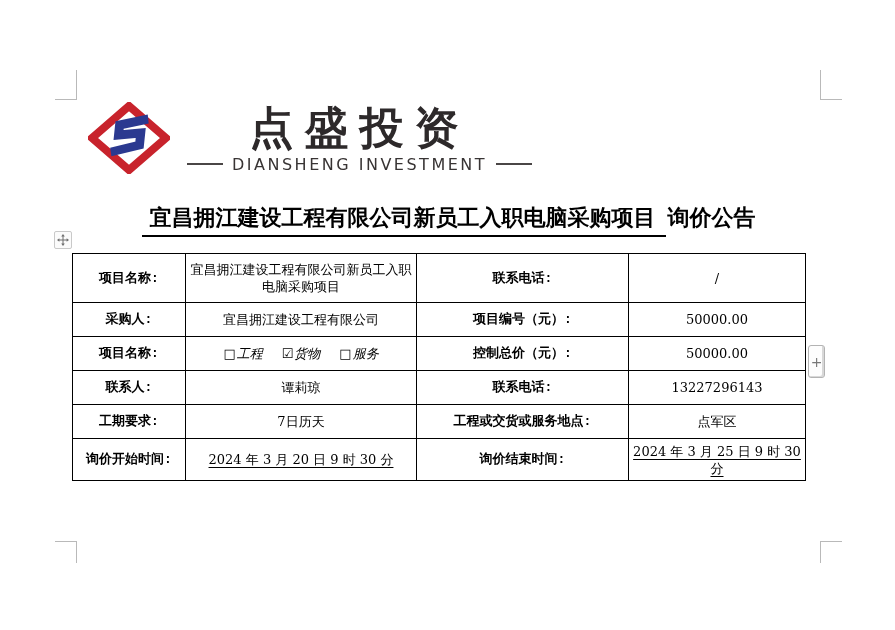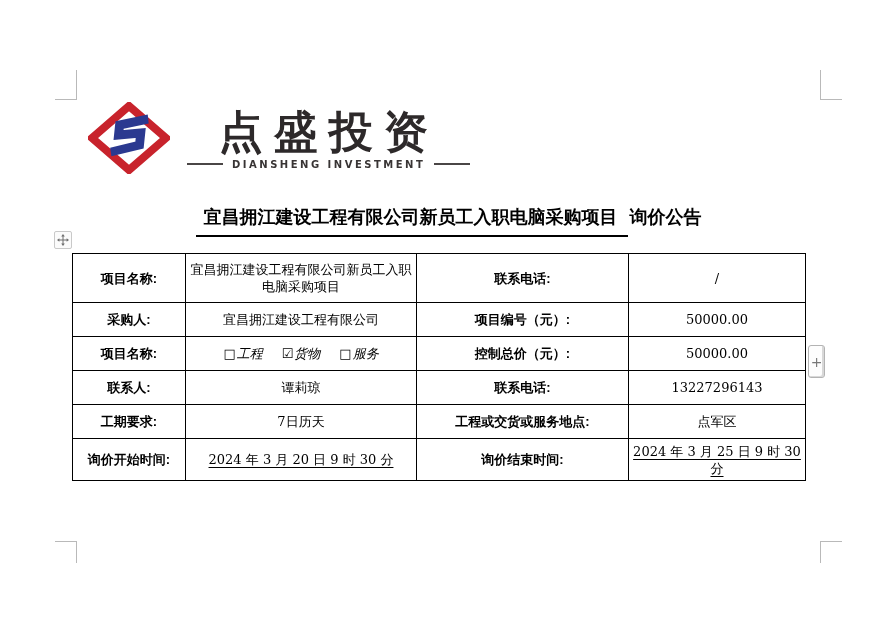--- a/index.html
+++ b/index.html
@@ -25,30 +25,30 @@
   .logo { position: absolute; left: 88px; top: 102px; display: flex; align-items: center; gap: 17px; }
   .logo-mark { width: 82px; height: 72px; flex: 0 0 auto; }
   .logo-text { display: flex; flex-direction: column; align-items: center; }
   .brand-cn {
     font-size: 44px; font-weight: bold; letter-spacing: 11px;
     color: #2d292a; line-height: 50px; white-space: nowrap;
     font-family: "DejaVu Sans", "Liberation Sans", sans-serif;
   }
   .brand-en-row { display: flex; align-items: center; gap: 9px; margin-top: 2px; width: 100%; justify-content: center; }
   .brand-en {
-    font-size: 10px; font-weight: bold; letter-spacing: 2.5px;
+    font-size: 16px; font-weight: normal; letter-spacing: 2.5px;
     color: #383434; white-space: nowrap;
   }
   .dash { display: inline-block; width: 36px; height: 2px; background: #4a4646; }
 
   
   .title {
     position: absolute; left: 77px; top: 201px; width: 743px;
     text-align: center; font-family: "DejaVu Serif", "Liberation Serif", serif;
-    font-size: 18px; font-weight: bold; line-height: 32px; white-space: nowrap;
+    font-size: 22px; font-weight: bold; line-height: 32px; white-space: nowrap;
   }
   .title-underlined {
     display: inline-block;
     border-bottom: 2px solid #000;
     padding: 0 10px 2px 8px;
   }
   .title-suffix { padding-left: 2px; }
 
   
   .move-handle {
@@ -66,21 +66,21 @@
   table.info-table td {
     border: 1.5px solid #000;
     text-align: center; vertical-align: middle;
     font-size: 13px; line-height: 17px;
     padding: 2px 4px;
     overflow: hidden;
   }
   tr.r1 { height: 49px; }
   tr.rn { height: 34px; margin-top: 12px; }
   tr.r6 { height: 42px; }
-  td.lbl { font-weight: bold; font-family: Liberation Sans, sans-serif; }
+  td.lbl { font-weight: bold; font-family: Liberation Mono, monospace; }
   td.val { font-family: "DejaVu Serif", "Liberation Serif", serif; }
   td.wrap2 { line-height: 23px; word-break: break-all; }
   .underlined { text-decoration: underline; text-underline-offset: 3px; }
   td.opts { font-family: "DejaVu Sans", "Liberation Sans", sans-serif; }
   .opt { white-space: nowrap; font-style: italic; }
   .opt + .opt { margin-left: 19px; }
   .opt .box { margin-right: 1px; font-size: 13px; }
 
   
   .plus-btn {

